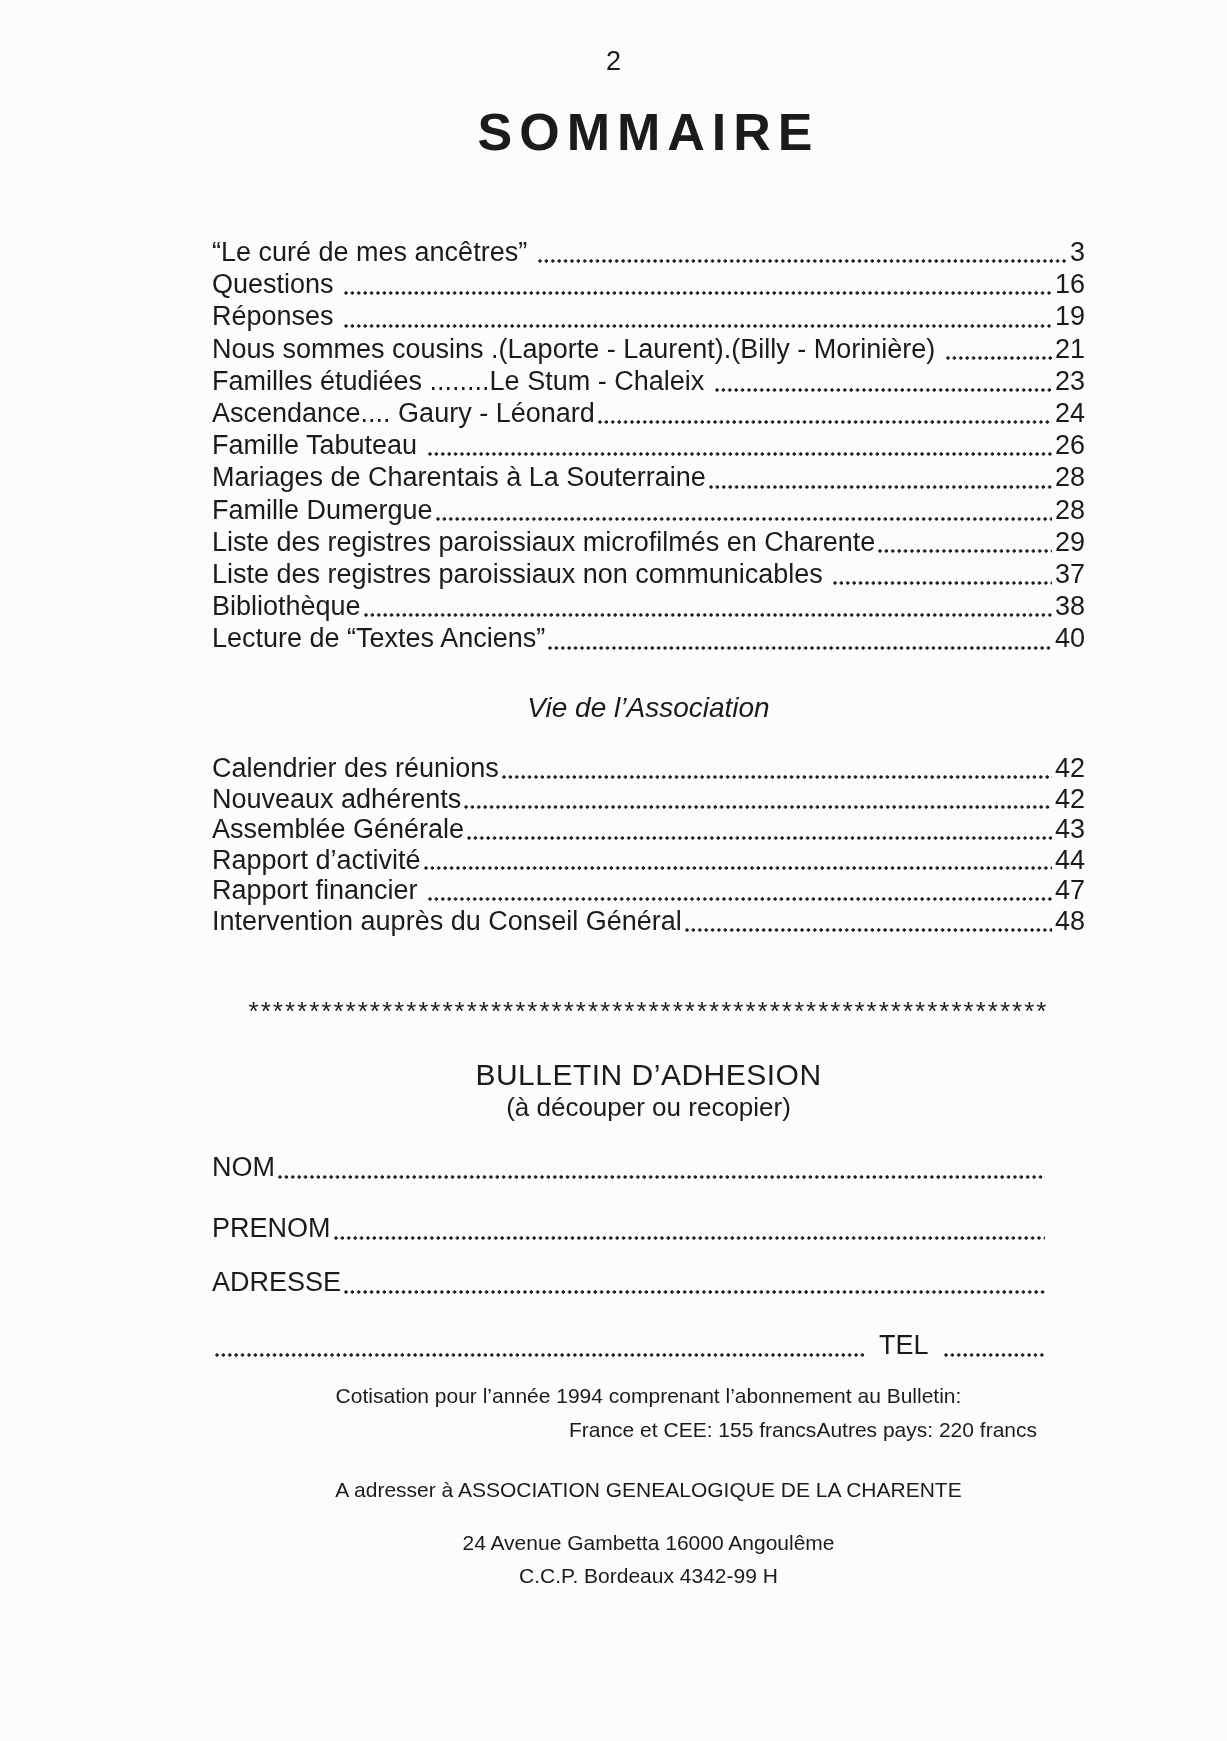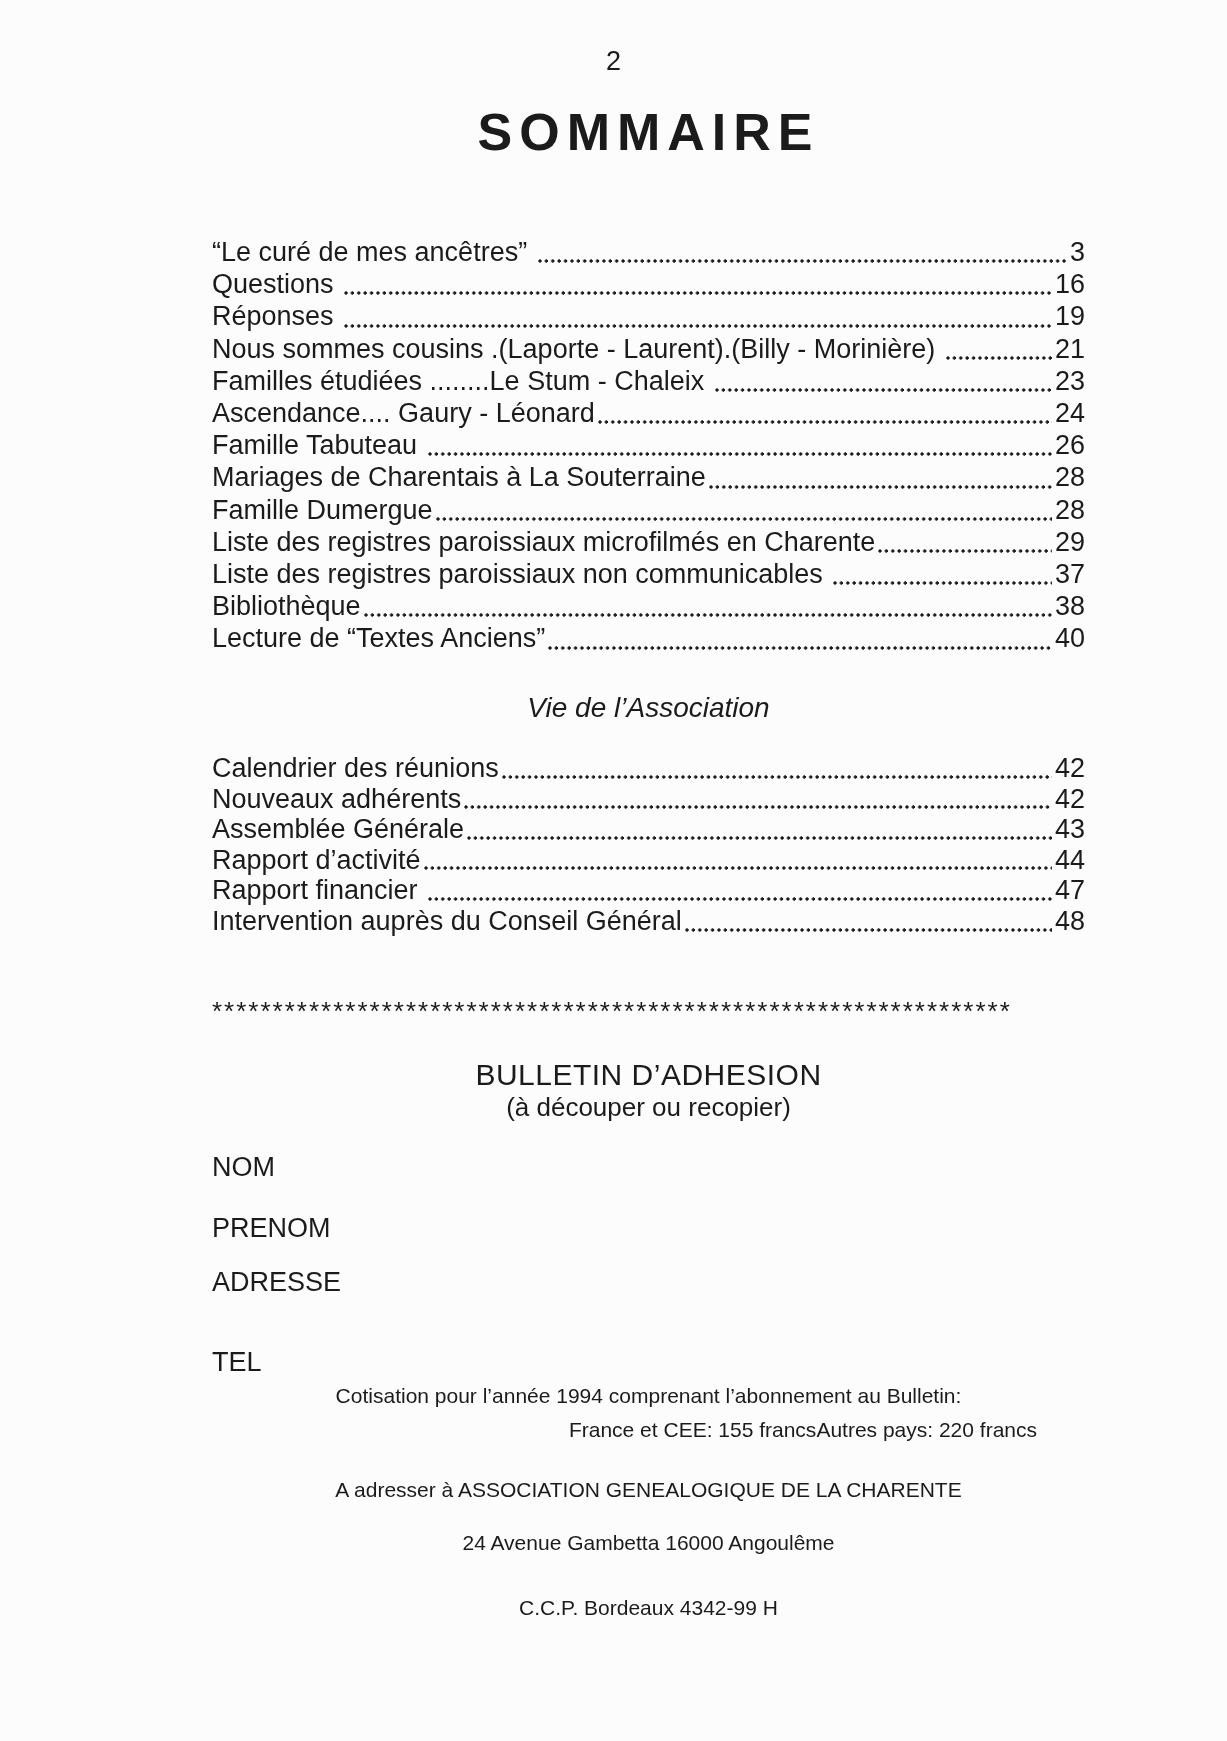--- a/index.html
+++ b/index.html
@@ -7,21 +7,21 @@
     position: relative;
     width: 1227px;
     height: 1741px;
     margin: 0 auto;
     background: #fcfcfc;
     color: #1b1b1b;
     font-family: "Liberation Sans", "DejaVu Sans", sans-serif;
     overflow: hidden;
   }
   .centered-full { position: absolute; left: 0; width: 100%; text-align: center; }
-  .col { position: absolute; left: 212px; width: 873px; }
+  .col { position: absolute; left: 212px; width: 873px; text-align: center; }
   .col-center { text-align: center; }
 
   .page-number { top: 46px; font-size: 27px; }
   .doc-title {
     top: 102px;
     font-size: 52px;
     font-weight: bold;
     letter-spacing: 7px;
     margin: 0;
   }
@@ -61,41 +61,40 @@
 
   .form-title { top: 1058px; font-size: 30px; letter-spacing: 0.5px; }
   .form-subtitle { top: 1092px; font-size: 26px; }
 
   .form-row {
     display: flex;
     align-items: baseline;
     font-size: 27px;
     line-height: 34px;
     width: 836px;
-    flex-direction: column;
   }
   .form-row-nom     { top: 1150px; }
   .form-row-prenom  { top: 1211px; }
   .form-row-adresse { top: 1265px; }
   .form-row-tel     { top: 1328px; gap: 12px; }
   .leader-long  { flex: 6.4 1 0; }
   .leader-short { flex: 1 1 0; }
 
   .note { font-size: 21px; }
   .note-cotisation { top: 1384px; }
   .note-prices {
     top: 1418px;
     left: 282px;
     width: 755px;
     display: flex;
     justify-content: flex-end;
   }
   .note-sendto  { top: 1478px; }
   .note-street  { top: 1511px; margin-top: 20px; }
-  .note-ccp     { top: 1596px; }
+  .note-ccp     { top: 1564px; }
 </style>
 </head>
 <body>
 
 <div class="page">
 
   <div class="centered-full page-number">2</div>
 
   <h1 class="col col-center doc-title">SOMMAIRE</h1>
 

